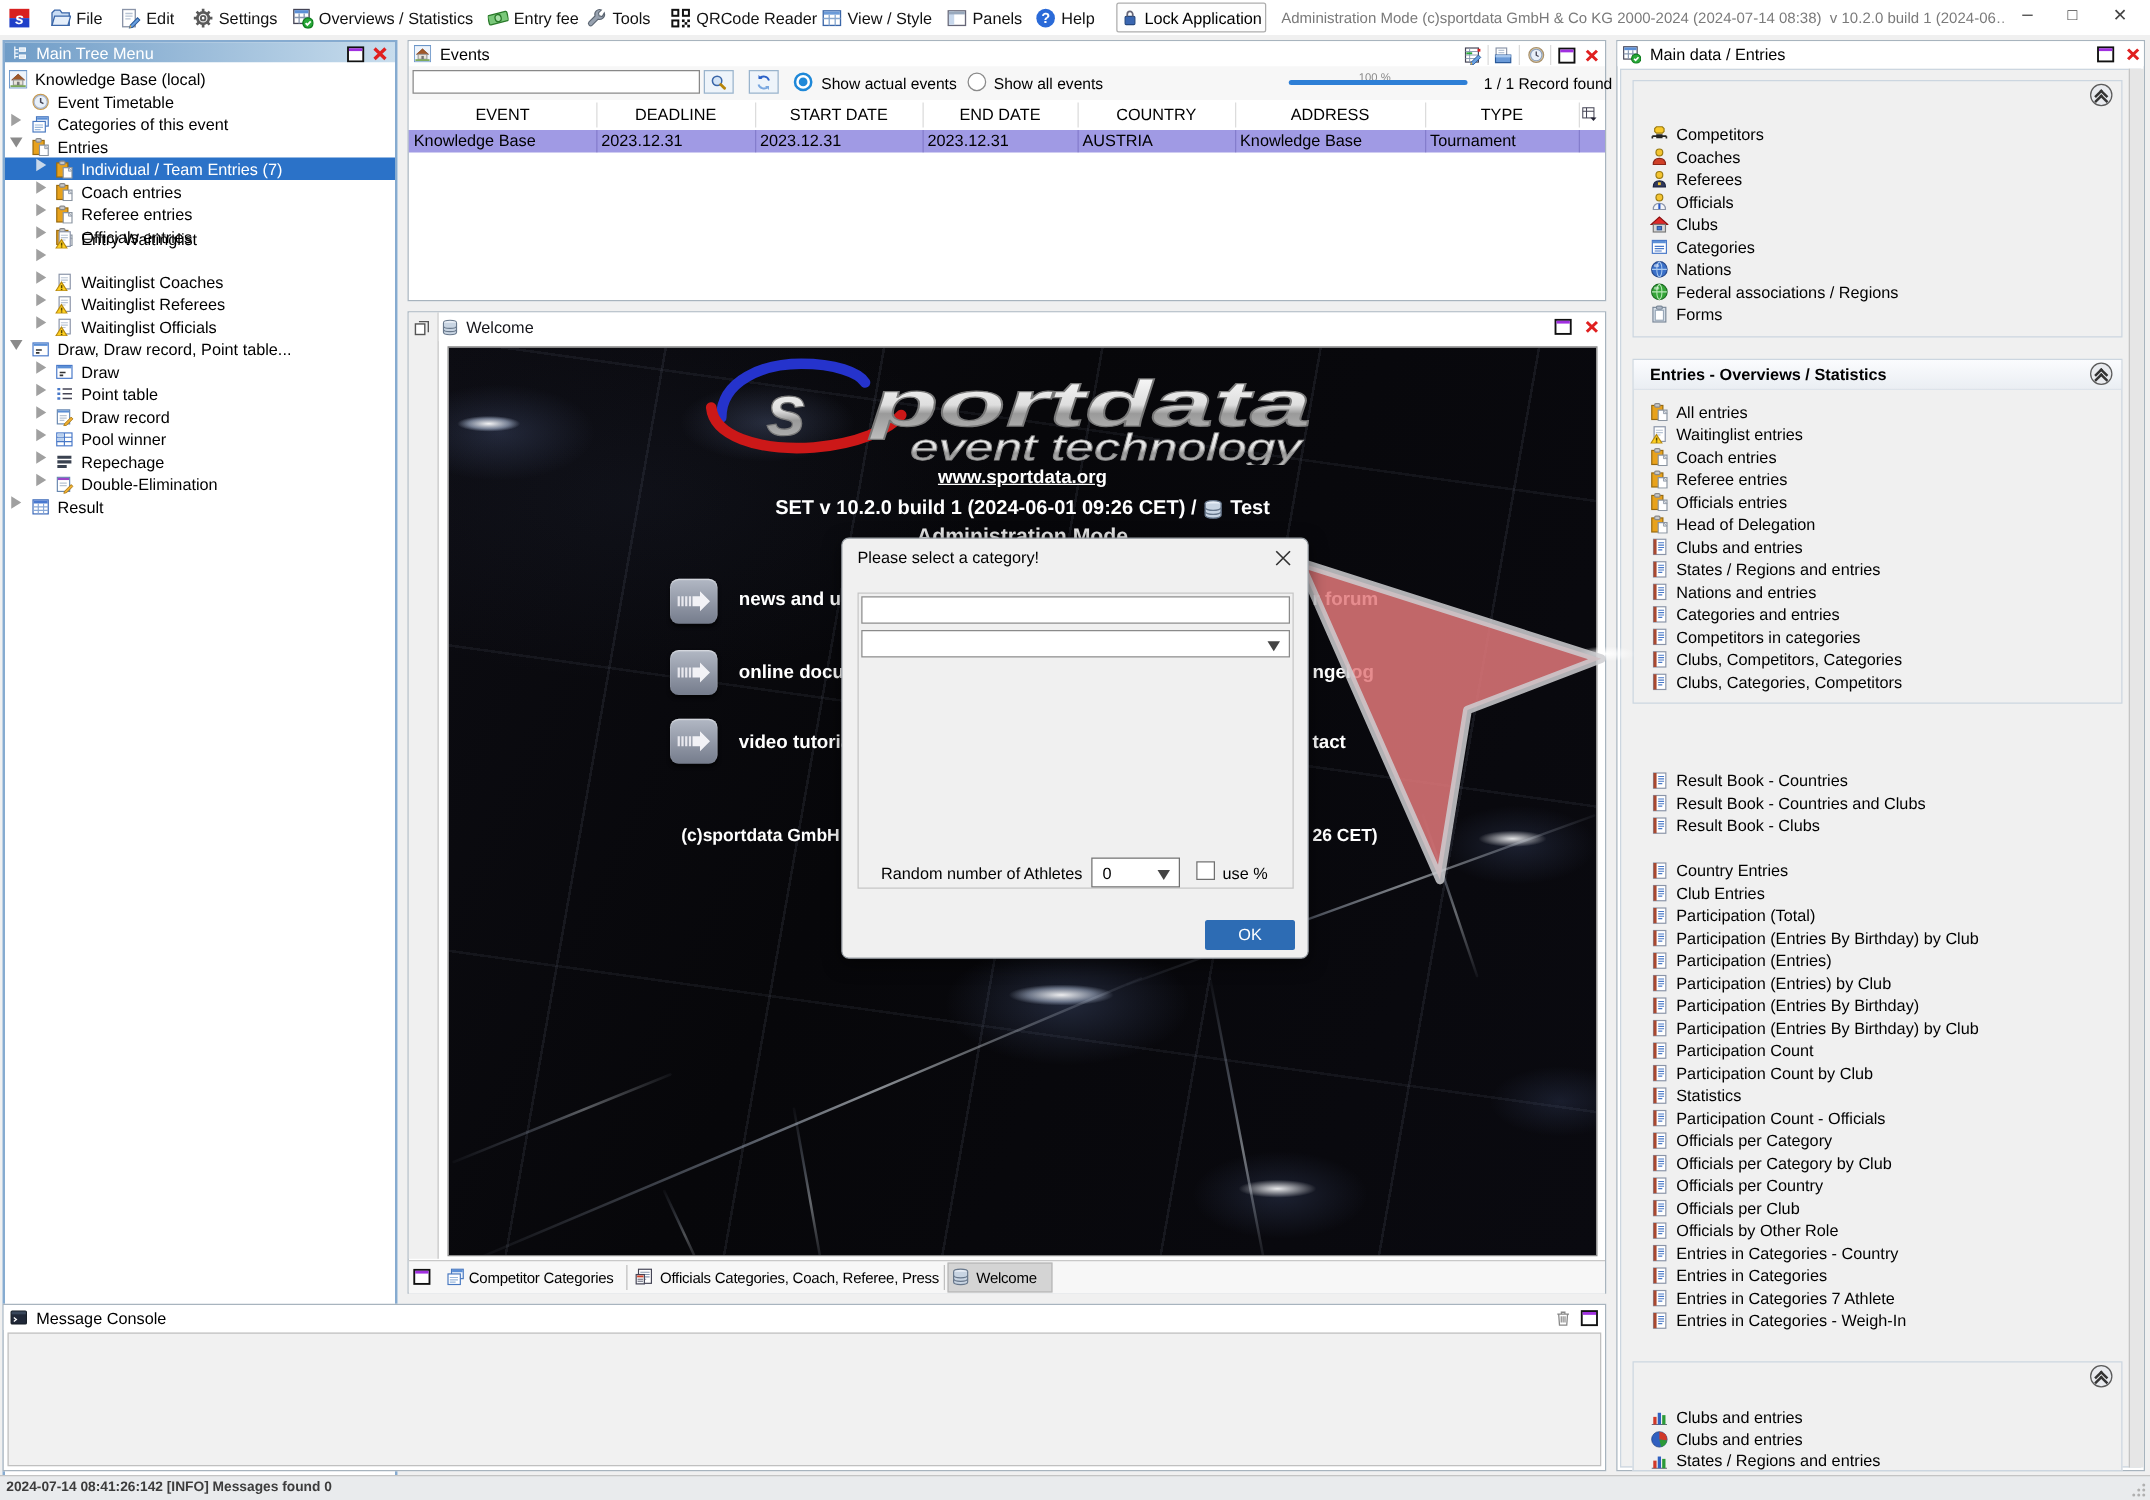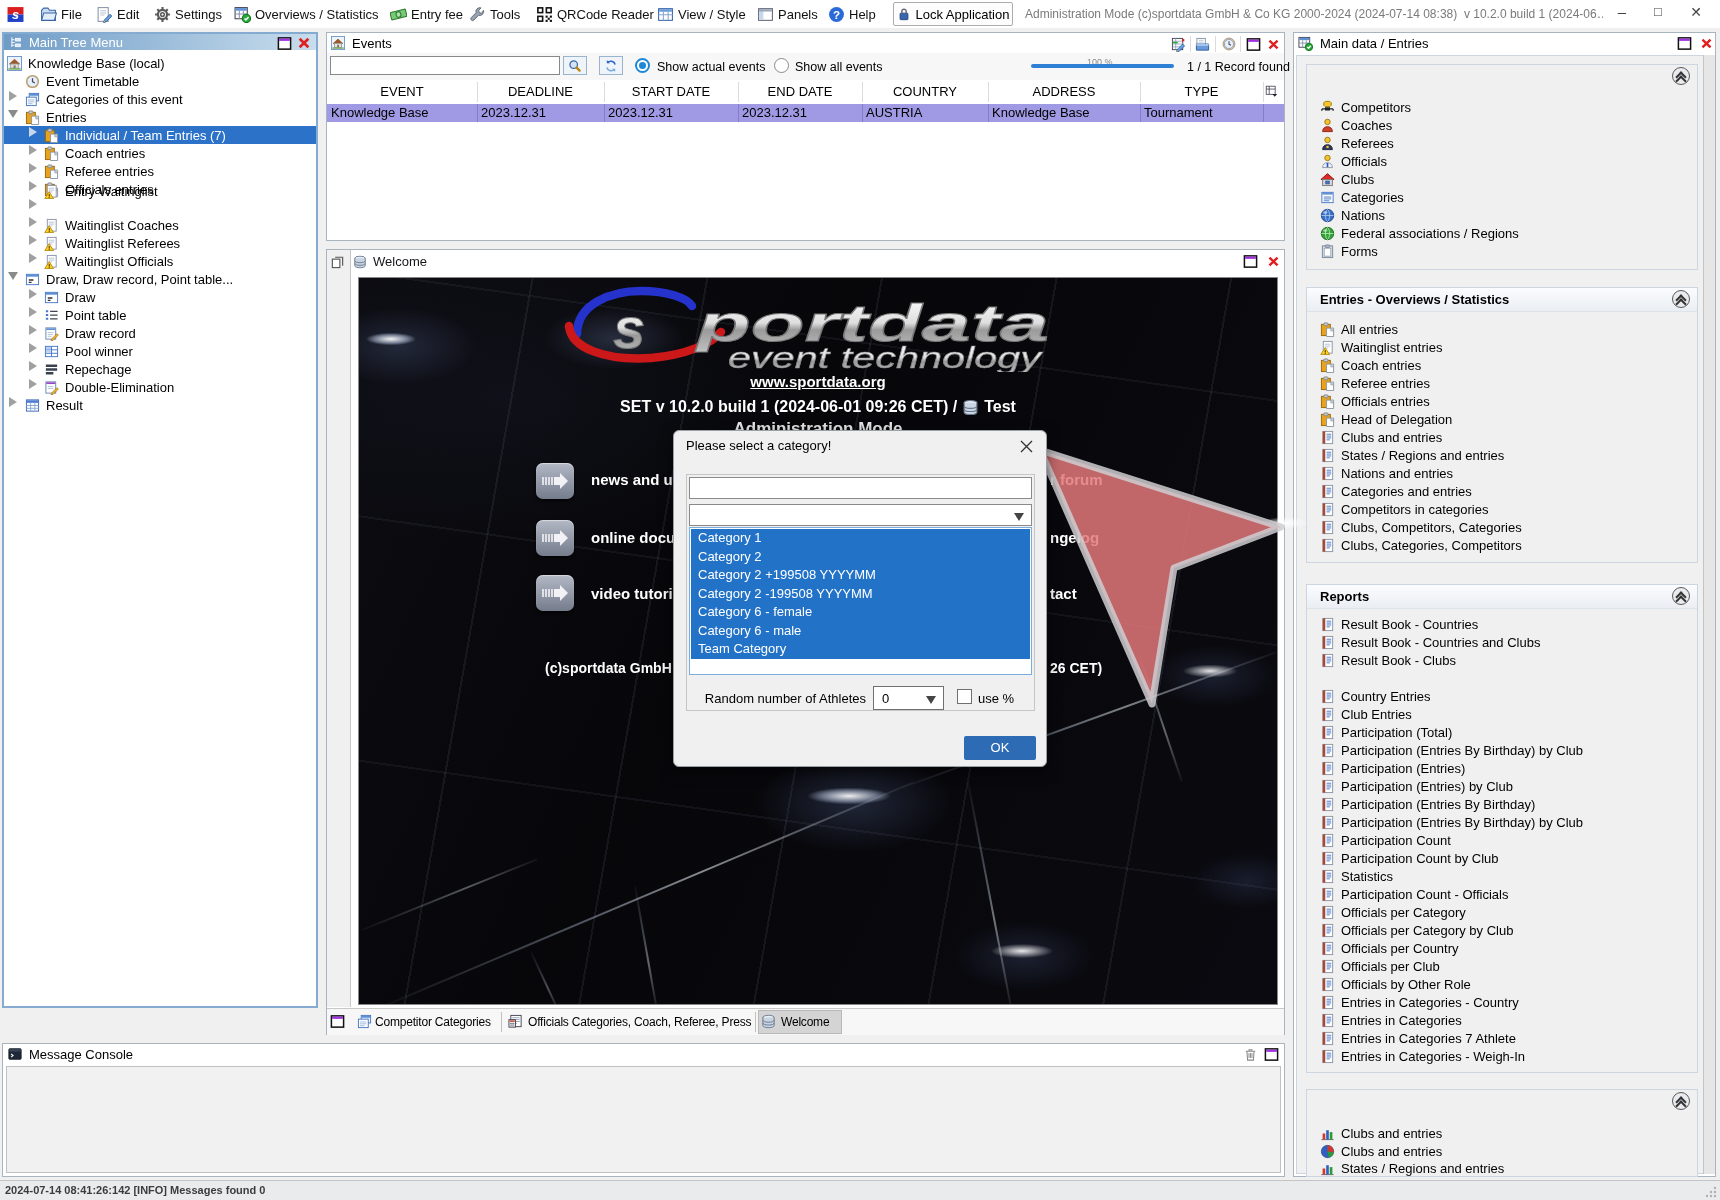--- a/index.html
+++ b/index.html
@@ -381,21 +381,21 @@
           <use href="#s-lock"></use>
         </svg>
         <span style="font-size:13px">Lock Application</span>
       </div>
 <div class="abs" style="left:1025px;top:7px;width:578px;overflow:hidden;font-size:12px;color:#7a7a7a;white-space:nowrap">Administration Mode (c)sportdata GmbH &amp; Co KG 2000-2024 (2024-07-14 08:38)&nbsp; v 10.2.0 build 1 (2024-06…</div>
 <div class="abs" style="left:1612px;top:3px;width:20px;height:20px;color:#444;font-size:15px;text-align:center">–</div>
 <div class="abs" style="left:1648px;top:4px;width:20px;height:20px;color:#444;font-size:13px;text-align:center">□</div>
 <div class="abs" style="left:1686px;top:4px;width:20px;height:20px;color:#444;font-size:14px;text-align:center">✕</div>
 </div>
 
-<div class="abs" id="leftpanel" style="left:2px;top:32px;width:316px;height:976px;background:#fff;border:2px solid #86abd0;box-sizing:border-box">
+<div class="abs" id="leftpanel" style="left:2px;top:32px;width:316px;height:1169px;background:#fff;border:2px solid #86abd0;box-sizing:border-box">
 <div class="abs" style="left:0;top:0;right:0;height:16px;background:linear-gradient(90deg,#6f9cc7,#c8dded);display:flex;align-items:center;padding-left:5px;gap:7px">
 <svg class="i13" viewBox="0 0 16 16">
           <path d="M3.5 1.5v12M3.5 4.5h3.5M3.5 8h3.5M3.5 11.5h3.5" stroke="#f0f6fc" stroke-width="1.3" fill="none"></path>
           <rect x="8" y="2.8" width="6" height="3.4" fill="#dce8f4" stroke="#fff" stroke-width=".9"></rect>
           <rect x="8" y="9.8" width="6" height="3.4" fill="#dce8f4" stroke="#fff" stroke-width=".9"></rect>
         </svg>
 <span style="color:#fff;font-size:13px">Main Tree Menu</span>
 <svg class="i15" style="position:absolute;right:24px;top:2px" viewBox="0 0 16 16">
           <use href="#s-winp"></use>
         </svg>
@@ -736,31 +736,20 @@
 <div class="abs" id="dialog" style="left:673px;top:430px;width:374px;height:337px;background:#f0f0f0;border:1px solid #9aa0a6;border-radius:6px;box-shadow:0 4px 14px rgba(0,0,0,.5);box-sizing:border-box;z-index:70">
 <div class="abs" style="left:12px;top:7px;font-size:13px">Please select a category!</div>
 <svg class="abs" style="left:345px;top:8px" width="15" height="15" viewBox="0 0 15 15">
         <path d="M2 2l11 11M13 2L2 13" stroke="#333" stroke-width="1.3"></path>
       </svg>
 <div class="abs" style="left:12px;top:43px;width:349px;height:237px;border:1px solid #c6c6c6;box-sizing:border-box"></div>
 <div class="abs" style="left:15px;top:46px;width:343px;height:22px;background:#fff;border:1px solid #8a8a8a;box-sizing:border-box"></div>
 <div class="abs" style="left:15px;top:73px;width:343px;height:22px;background:#fff;border:1px solid #8a8a8a;box-sizing:border-box">
 <span class="arD" style="right:7px;top:8px;border-top-color:#444;position:absolute"></span>
       </div>
-<div class="abs" style="left:15px;top:96px;width:343px;height:148px;background:#fff;border:1px solid #7aaede;box-sizing:border-box">
-<div class="abs" style="left:1px;top:1px;right:1px;height:130px;background:#2273c8;color:#fff;font-size:13px;padding-left:7px;box-sizing:border-box">
-<div style="line-height:18.5px">Category 1</div>
-<div style="line-height:18.5px">Category 2</div>
-<div style="line-height:18.5px">Category 2 +199508 YYYYMM</div>
-<div style="line-height:18.5px">Category 2 -199508 YYYYMM</div>
-<div style="line-height:18.5px">Category 6 - female</div>
-<div style="line-height:18.5px">Category 6 - male</div>
-<div style="line-height:18.5px">Team Category</div>
-</div>
-</div>
 <div class="abs" style="left:20px;top:260px;width:172px;text-align:right;font-size:13px">Random number of Athletes</div>
 <div class="abs" style="left:199px;top:255px;width:71px;height:24px;background:#fff;border:1px solid #707070;box-sizing:border-box">
 <span style="position:absolute;left:8px;top:4px;font-size:13px">0</span>
 <span class="arD" style="right:7px;top:9px;border-top-color:#444;position:absolute"></span>
       </div>
 <div class="abs" style="left:283px;top:258px;width:15px;height:15px;background:#fff;border:1px solid #707070;box-sizing:border-box"></div>
 <div class="abs" style="left:304px;top:260px;font-size:13px">use %</div>
 <div class="abs" style="left:290px;top:305px;width:72px;height:24px;background:#2d6cb4;border-radius:2px;color:#fff;font-weight:normal;font-size:13px;text-align:center;line-height:24px">OK</div>
 </div>
 
@@ -916,24 +905,20 @@
       <svg class="i15" viewBox="0 0 16 16">
         <use href="#s-report"></use>
       </svg>
       <span>Clubs, Competitors, Categories</span>
     </div>
 <div class="it" style="left:1320px;top:536px">
       <svg class="i15" viewBox="0 0 16 16">
         <use href="#s-report"></use>
       </svg>
       <span>Clubs, Categories, Competitors</span>
-    </div>
-<div class="sec" style="top:584px;height:489px">
-      <div class="sh">Reports</div>
-      <div class="chev"></div>
     </div>
 <div class="it" style="left:1320px;top:615px">
       <svg class="i15" viewBox="0 0 16 16">
         <use href="#s-report"></use>
       </svg>
       <span>Result Book - Countries</span>
     </div>
 <div class="it" style="left:1320px;top:633px">
       <svg class="i15" viewBox="0 0 16 16">
         <use href="#s-report"></use>

